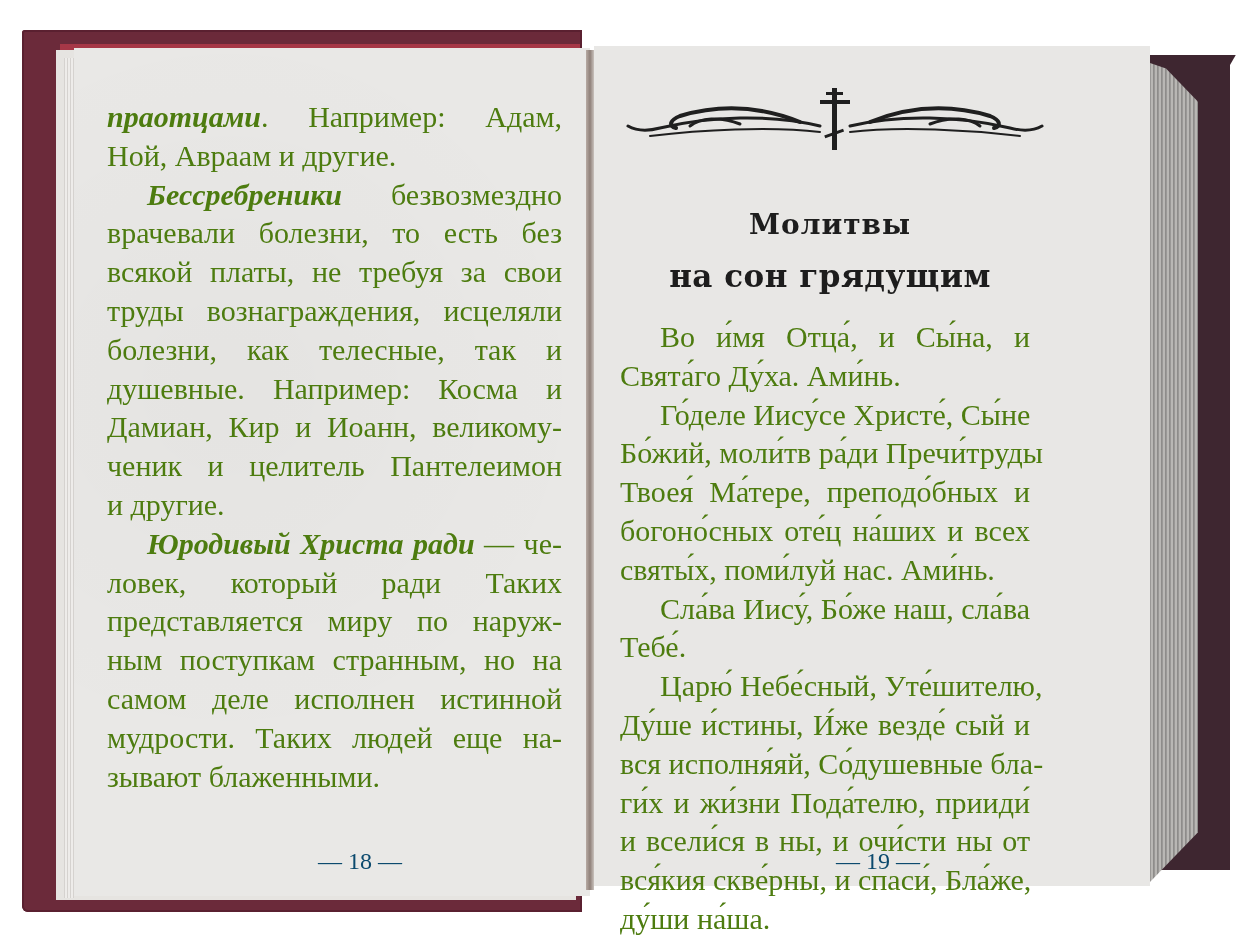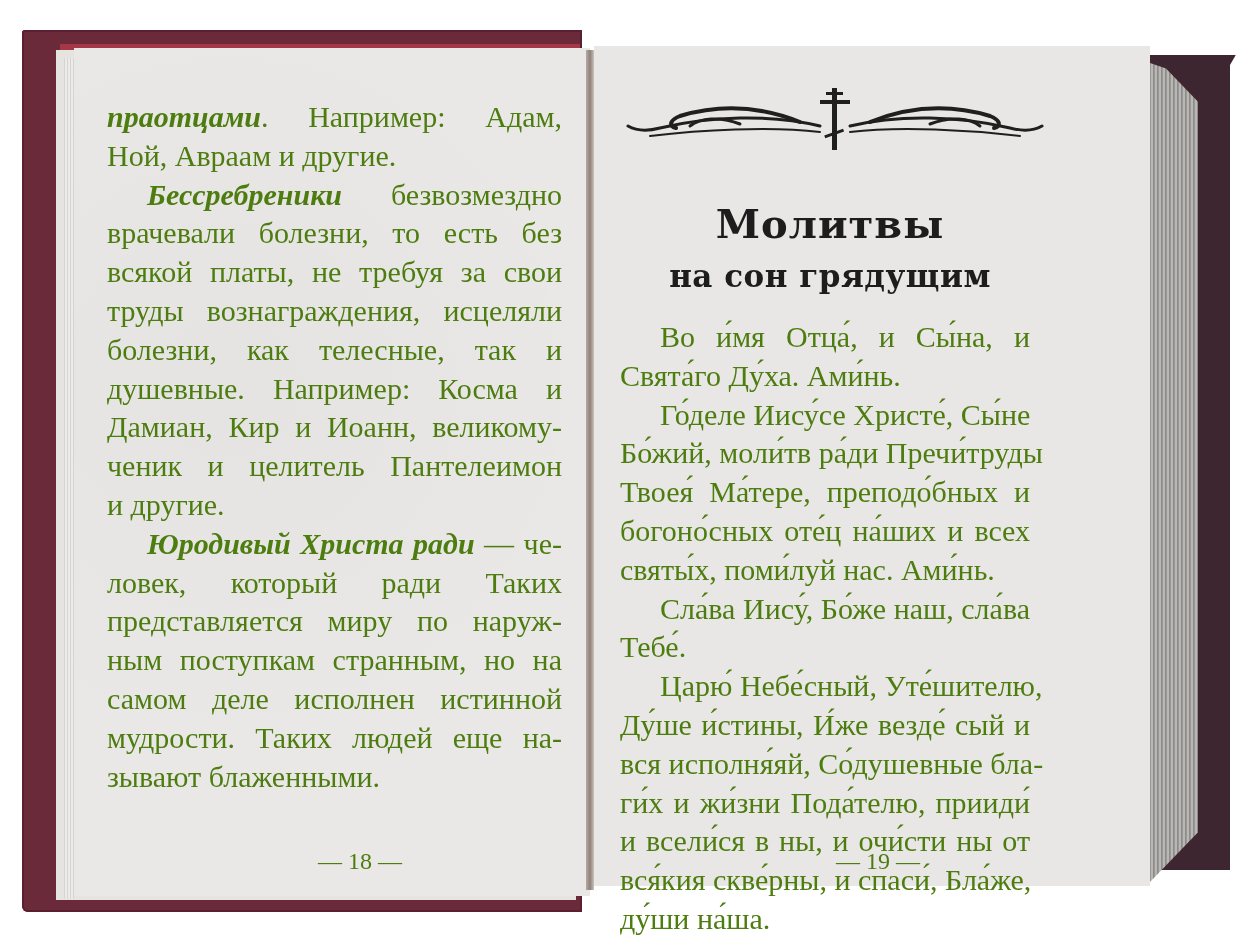--- a/index.html
+++ b/index.html
@@ -25,24 +25,24 @@
   .text { color:#4d7c0f; font-size:30px; line-height:38.8px; }
   .line { display:block; white-space:nowrap; text-align:justify; text-align-last:justify; }
   .line.last { text-align-last:left; }
   .ind { padding-left:40px; }
   .bi { font-weight:bold; font-style:italic; }
 
   .left-text { left:107px; top:98px; width:455px; }
   .right-text { left:620px; top:318px; width:410px; }
 
   .title { left:600px; width:460px; text-align:center; font-weight:bold; color:#1d1d1d; font-family:"DejaVu Serif", serif; }
-  .title1 { top:200px; font-size:40px; letter-spacing:1px; }
+  .title1 { top:208px; font-size:28px; letter-spacing:1px; }
   .title2 { top:258px; font-size:31px; letter-spacing:.5px; }
 
-  .page-num { font-size:24px; color:#4d7c0f; width:160px; text-align:center; }
+  .page-num { font-size:24px; color:#0c4a6e; width:160px; text-align:center; }
   .pn-left { left:280px; top:848px; }
   .pn-right { left:760px; top:848px;text-align:right; }
 </style>
 </head>
 <body>
 
 <div class="abs cover-left"></div>
 <div class="abs cover-right-top"></div>
 <div class="abs cover-right"></div>
 <div class="abs red-edge"></div>

